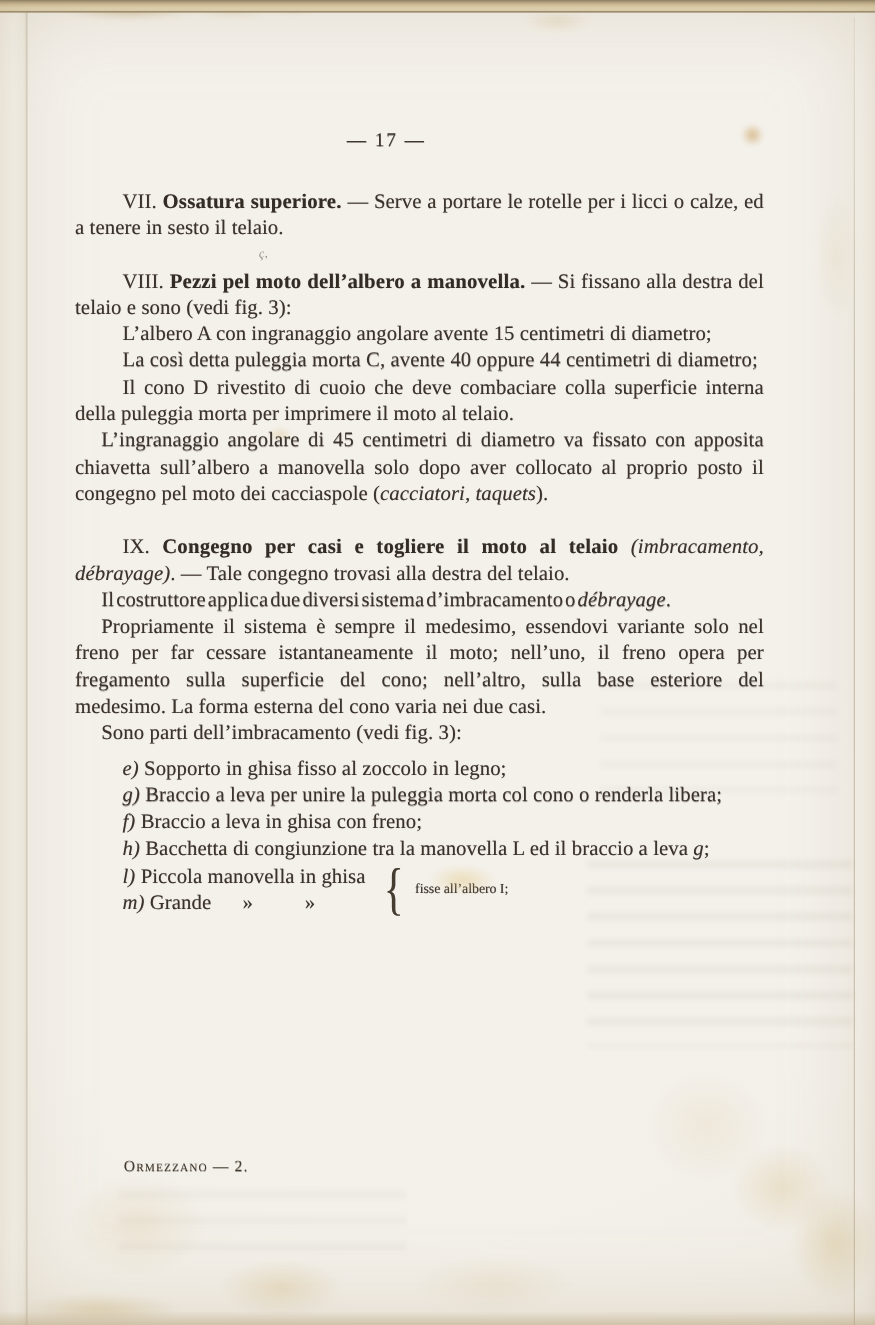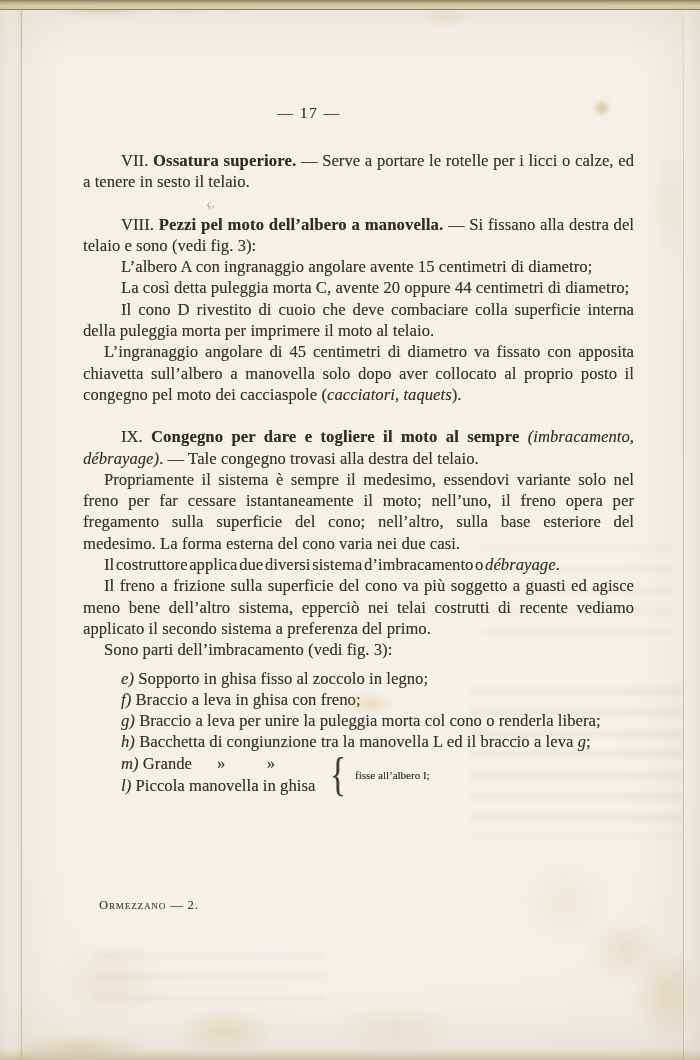--- a/index.html
+++ b/index.html
@@ -27,39 +27,39 @@
   
   .stain{position:absolute;border-radius:50%;filter:blur(2px);z-index:1;}
   .ghost{position:absolute;z-index:0;opacity:.8;filter:blur(2px);
     background:repeating-linear-gradient(180deg, rgba(121,110,94,.085) 0 7px, rgba(121,110,94,0) 7px 21px);}
   
   .page-number{position:absolute;top:104px;left:253px;width:112px;z-index:4;
     text-align:center;font-size:15.5px;letter-spacing:1.5px;color:#3b332b;
     text-shadow:.2px .3px .5px rgba(58,49,40,.5);}
   .artifact{position:absolute;left:207px;top:198px;z-index:4;font-size:10px;font-style:italic;
     color:rgba(92,80,64,.62);transform:rotate(-8deg);}
-  .page-body{position:absolute;left:83px;top:150px;width:551px;z-index:4;font-family:Liberation Serif, serif;}
+  .page-body{position:absolute;left:60px;top:150px;width:551px;z-index:4;font-family:Liberation Serif, serif;}
   p.line{margin:0;text-align:justify;font-size:16.5px;line-height:21.3px;
     letter-spacing:.1px;color:#3b332b;text-shadow:.2px .3px .55px rgba(58,49,40,.5);}
   .s-r{font-style:normal;}
   .s-b{font-weight:700;color:#332c24;letter-spacing:.2px;}
   .s-i{font-style:italic;}
   .ind-h{text-indent:38px;}
   .ind-b{text-indent:21px;}
   .ind-l{text-indent:38px;}
   .tight{word-spacing:-2.6px;letter-spacing:-.15px;}
   
   .brace-row{display:flex;align-items:center;}
   .brace-left{width:243px;flex:0 0 auto;}
   .brace-left p{text-align:left;text-indent:38px;}
   .brace-glyph{flex:0 0 auto;font-size:46px;line-height:44px;font-weight:400;color:#463d31;
     transform:scaleX(.72);margin:0 1px;text-shadow:.2px .3px .5px rgba(58,49,40,.4);}
   .brace-right{flex:0 0 auto;font-size:11px;margin-left:5px;color:#3b332b;
     text-shadow:.2px .3px .55px rgba(58,49,40,.5);}
-  .signature{position:absolute;left:99px;top:898px;z-index:4;font-size:12.5px;
+  .signature{position:absolute;left:99px;top:926px;z-index:4;font-size:12.5px;
     font-variant:small-caps;letter-spacing:.9px;color:#453c31;
     text-shadow:.2px .3px .5px rgba(58,49,40,.45);}
 </style>
 </head>
 <body>
 
 <div class="scan">
 
   <div class="edge-top"></div>
   <div class="edge-left"></div>
@@ -86,36 +86,35 @@
   <div class="stain" style="left:55px;top:940px;width:110px;height:80px;background:radial-gradient(closest-side,rgba(216,194,144,.22),transparent);"></div>
   <div class="stain" style="left:175px;top:1008px;width:100px;height:45px;background:radial-gradient(closest-side,rgba(207,181,119,.3),transparent);"></div>
   <div class="stain" style="left:15px;top:1035px;width:130px;height:25px;background:radial-gradient(closest-side,rgba(201,173,108,.35),transparent);"></div>
 
   <div class="page-number">— 17 —</div>
   <div class="artifact">ç,</div>
   <div class="page-body">
       <p class="line ind-h"><span class="s-r">VII. </span><span class="s-b">Ossatura superiore.</span><span class="s-r"> — Serve a portare le rotelle per i licci o calze, ed a tenere in sesto il telaio.</span></p>
       <p class="line ind-h" style="margin-top: 21px;"><span class="s-r">VIII. </span><span class="s-b">Pezzi pel moto dell’albero a manovella.</span><span class="s-r"> — Si fissano alla destra del telaio e sono (vedi fig. 3):</span></p>
       <p class="line ind-l"><span class="s-r">L’albero A con ingranaggio angolare avente 15 centimetri di diametro;</span></p>
-      <p class="line ind-l"><span class="s-r">La così detta puleggia morta C, avente 20 oppure 44 centimetri di diametro;</span></p>
+      <p class="line ind-l"><span class="s-r">La così detta puleggia morta C, avente 40 oppure 44 centimetri di diametro;</span></p>
       <p class="line ind-l"><span class="s-r">Il cono D rivestito di cuoio che deve combaciare colla superficie interna della puleggia morta per imprimere il moto al telaio.</span></p>
       <p class="line ind-b"><span class="s-r">L’ingranaggio angolare di 45 centimetri di diametro va fissato con apposita chiavetta sull’albero a manovella solo dopo aver collocato al proprio posto il congegno pel moto dei cacciaspole (</span><span class="s-i">cacciatori, taquets</span><span class="s-r">).</span></p>
-      <p class="line ind-h" style="margin-top: 21px;"><span class="s-r">IX. </span><span class="s-b">Congegno per dare e togliere il moto al sempre </span><span class="s-i">(imbracamento, débrayage)</span><span class="s-r">. — Tale congegno trovasi alla destra del telaio.</span></p>
+      <p class="line ind-h" style="margin-top: 21px;"><span class="s-r">IX. </span><span class="s-b">Congegno per casi e togliere il moto al telaio </span><span class="s-i">(imbracamento, débrayage)</span><span class="s-r">. — Tale congegno trovasi alla destra del telaio.</span></p>
+      <p class="line ind-b tight"><span class="s-r">Il costruttore applica due diversi sistema d’imbracamento o </span><span class="s-i">débrayage</span><span class="s-r">.</span></p>
       <p class="line ind-b"><span class="s-r">Propriamente il sistema è sempre il medesimo, essendovi variante solo nel freno per far cessare istantaneamente il moto; nell’uno, il freno opera per fregamento sulla superficie del cono; nell’altro, sulla base esteriore del medesimo. La forma esterna del cono varia nei due casi.</span></p>
-      <p class="line ind-b tight"><span class="s-r">Il costruttore applica due diversi sistema d’imbracamento o </span><span class="s-i">débrayage</span><span class="s-r">.</span></p>
-      <p class="line ind-b"><span class="s-r">Il freno a frizione sulla superficie del cono va più soggetto a guasti ed agisce meno bene dell’altro sistema, epperciò nei telai costrutti di recente vediamo applicato il secondo sistema a preferenza del primo.</span></p>
       <p class="line ind-b"><span class="s-r">Sono parti dell’imbracamento (vedi fig. 3):</span></p>
       <p class="line ind-l" style="margin-top: 7px;"><span class="s-i">e)</span><span class="s-r"> Sopporto in ghisa fisso al zoccolo in legno;</span></p>
+      <p class="line ind-l"><span class="s-i">g)</span><span class="s-r"> Braccio a leva per unire la puleggia morta col cono o renderla libera;</span></p>
       <p class="line ind-l"><span class="s-i">f)</span><span class="s-r"> Braccio a leva in ghisa con freno;</span></p>
-      <p class="line ind-l"><span class="s-i">g)</span><span class="s-r"> Braccio a leva per unire la puleggia morta col cono o renderla libera;</span></p>
       <p class="line ind-l"><span class="s-i">h)</span><span class="s-r"> Bacchetta di congiunzione tra la manovella L ed il braccio a leva </span><span class="s-i">g</span><span class="s-r">;</span></p>
       <div class="brace-row">
         <div class="brace-left">
+          <p class="line "><span class="s-i">l)</span><span class="s-r"> Piccola manovella in ghisa</span></p>
           <p class="line "><span class="s-i">m)</span><span class="s-r"> Grande  »   »</span></p>
-          <p class="line "><span class="s-i">l)</span><span class="s-r"> Piccola manovella in ghisa</span></p>
         </div>
         <div class="brace-glyph">{</div>
         <div class="brace-right">fisse all’albero I;</div>
       </div>
     </div>
   <div class="signature">Ormezzano — 2.</div>
 
   <div class="vignette"></div>
 </div>
 

